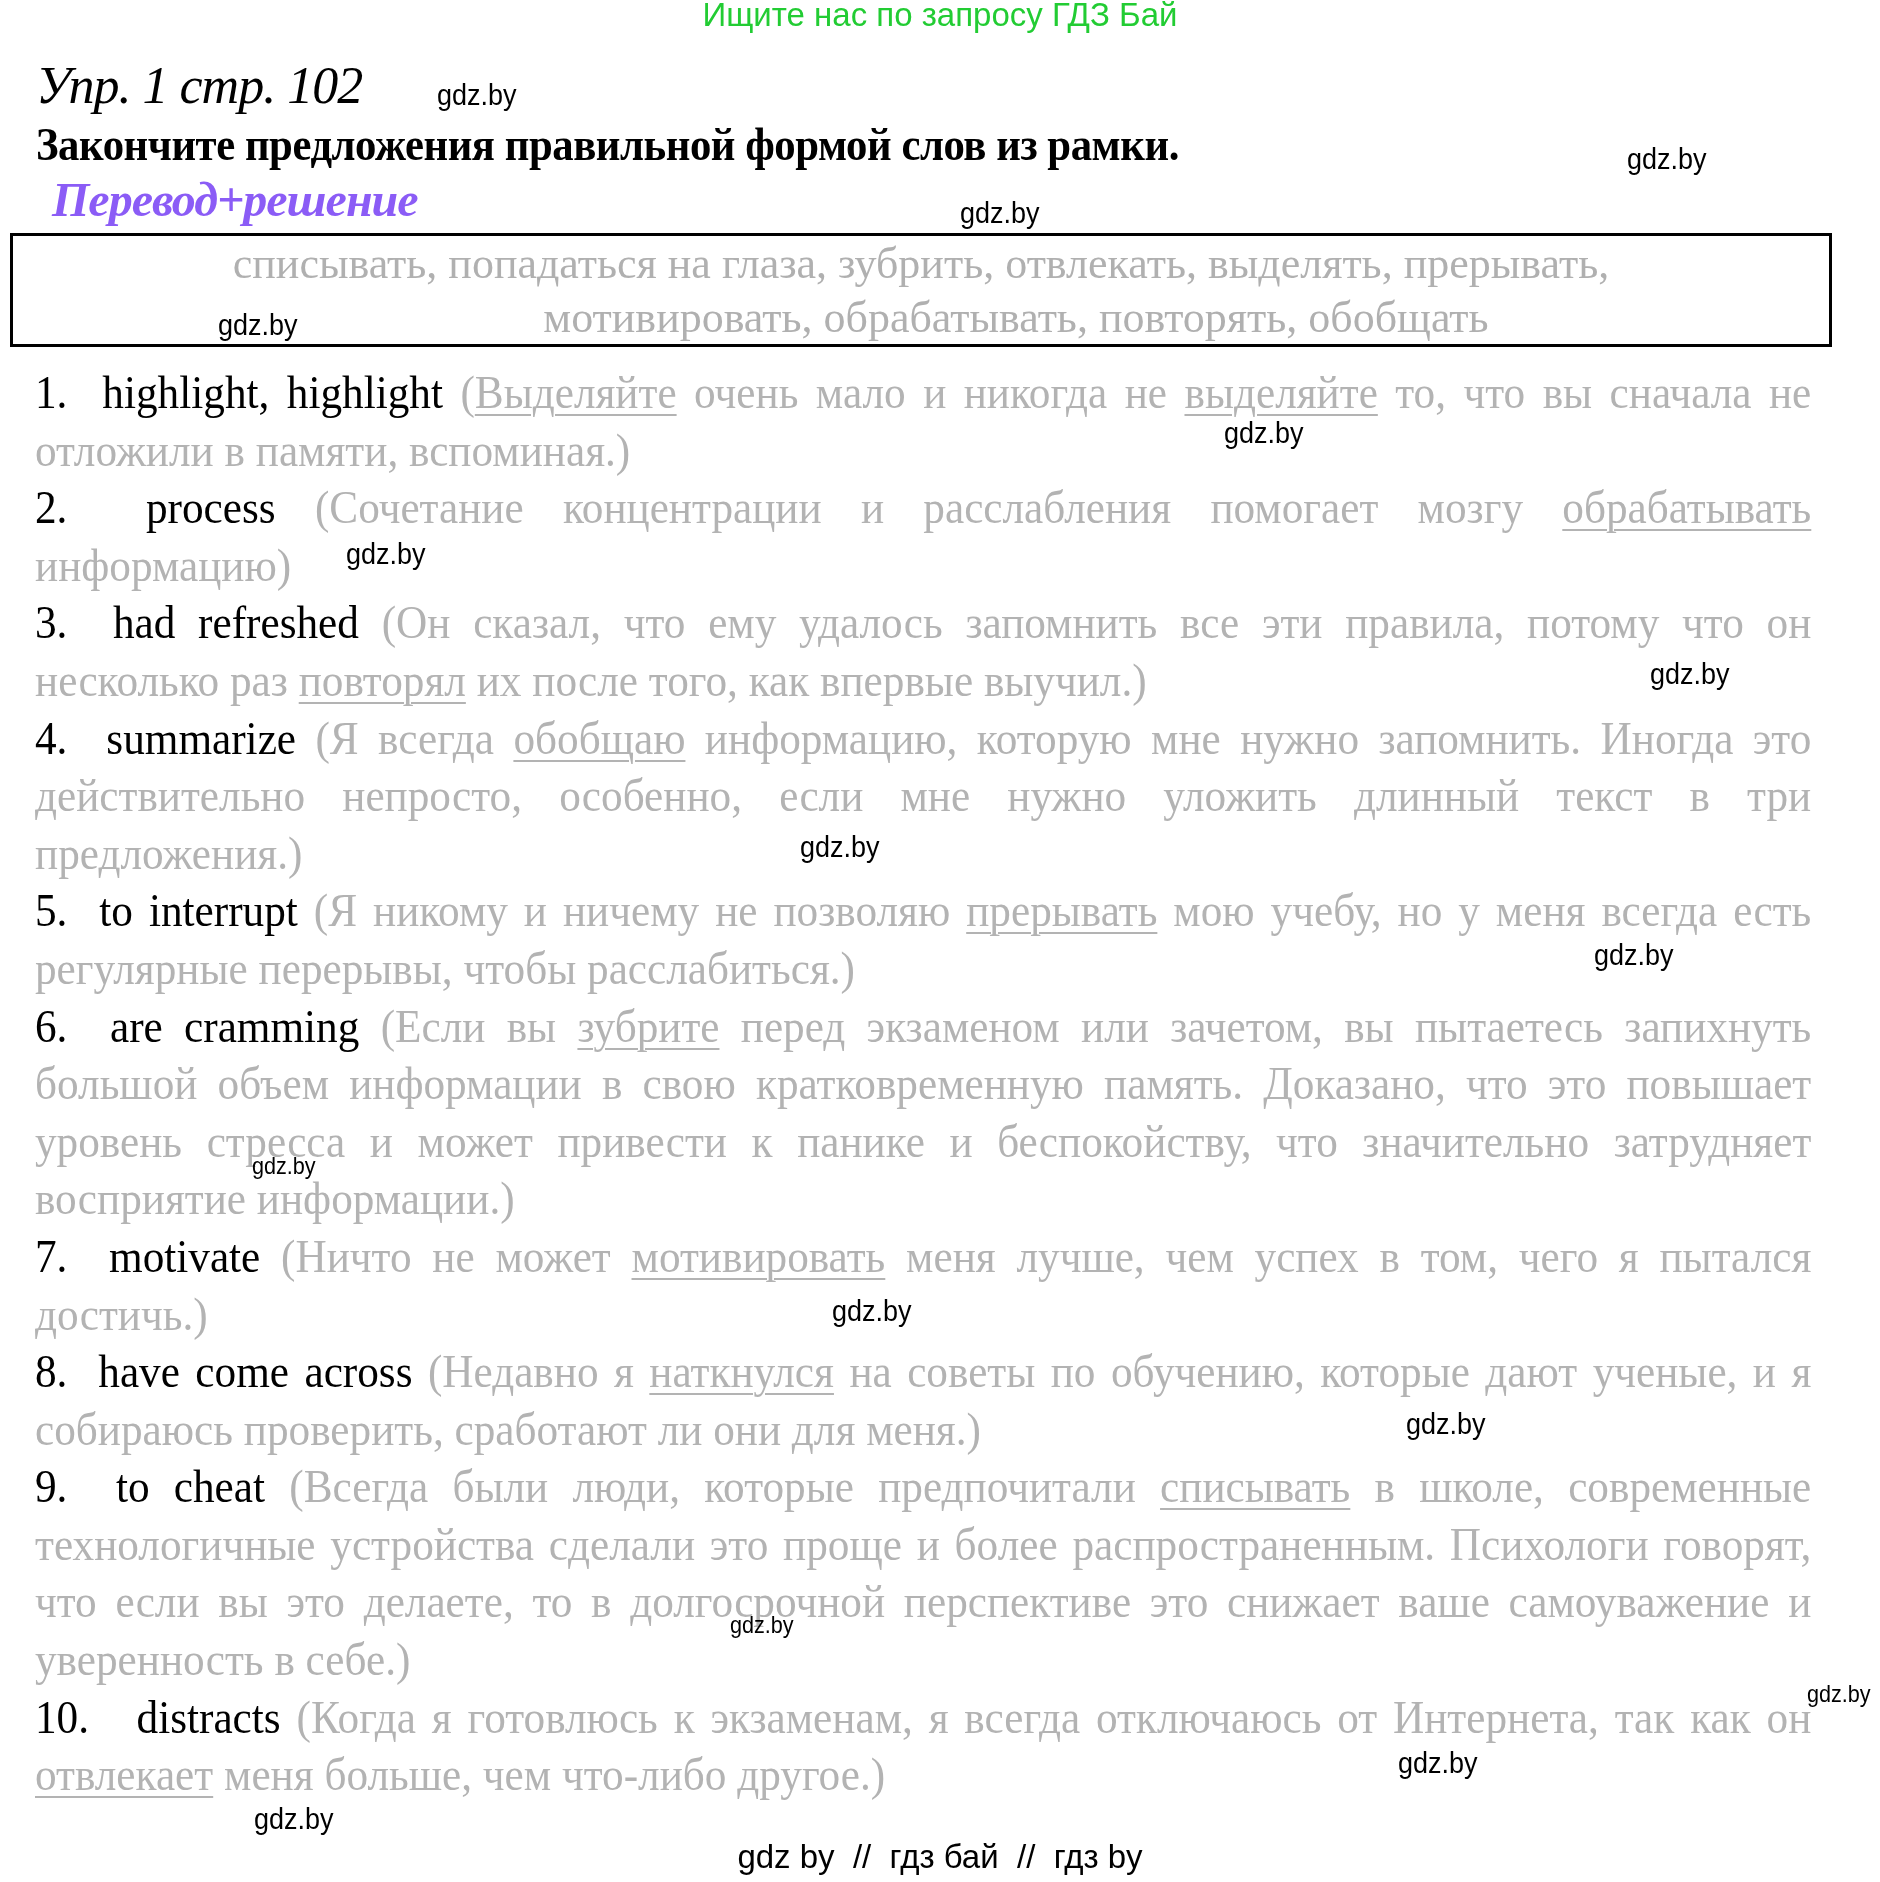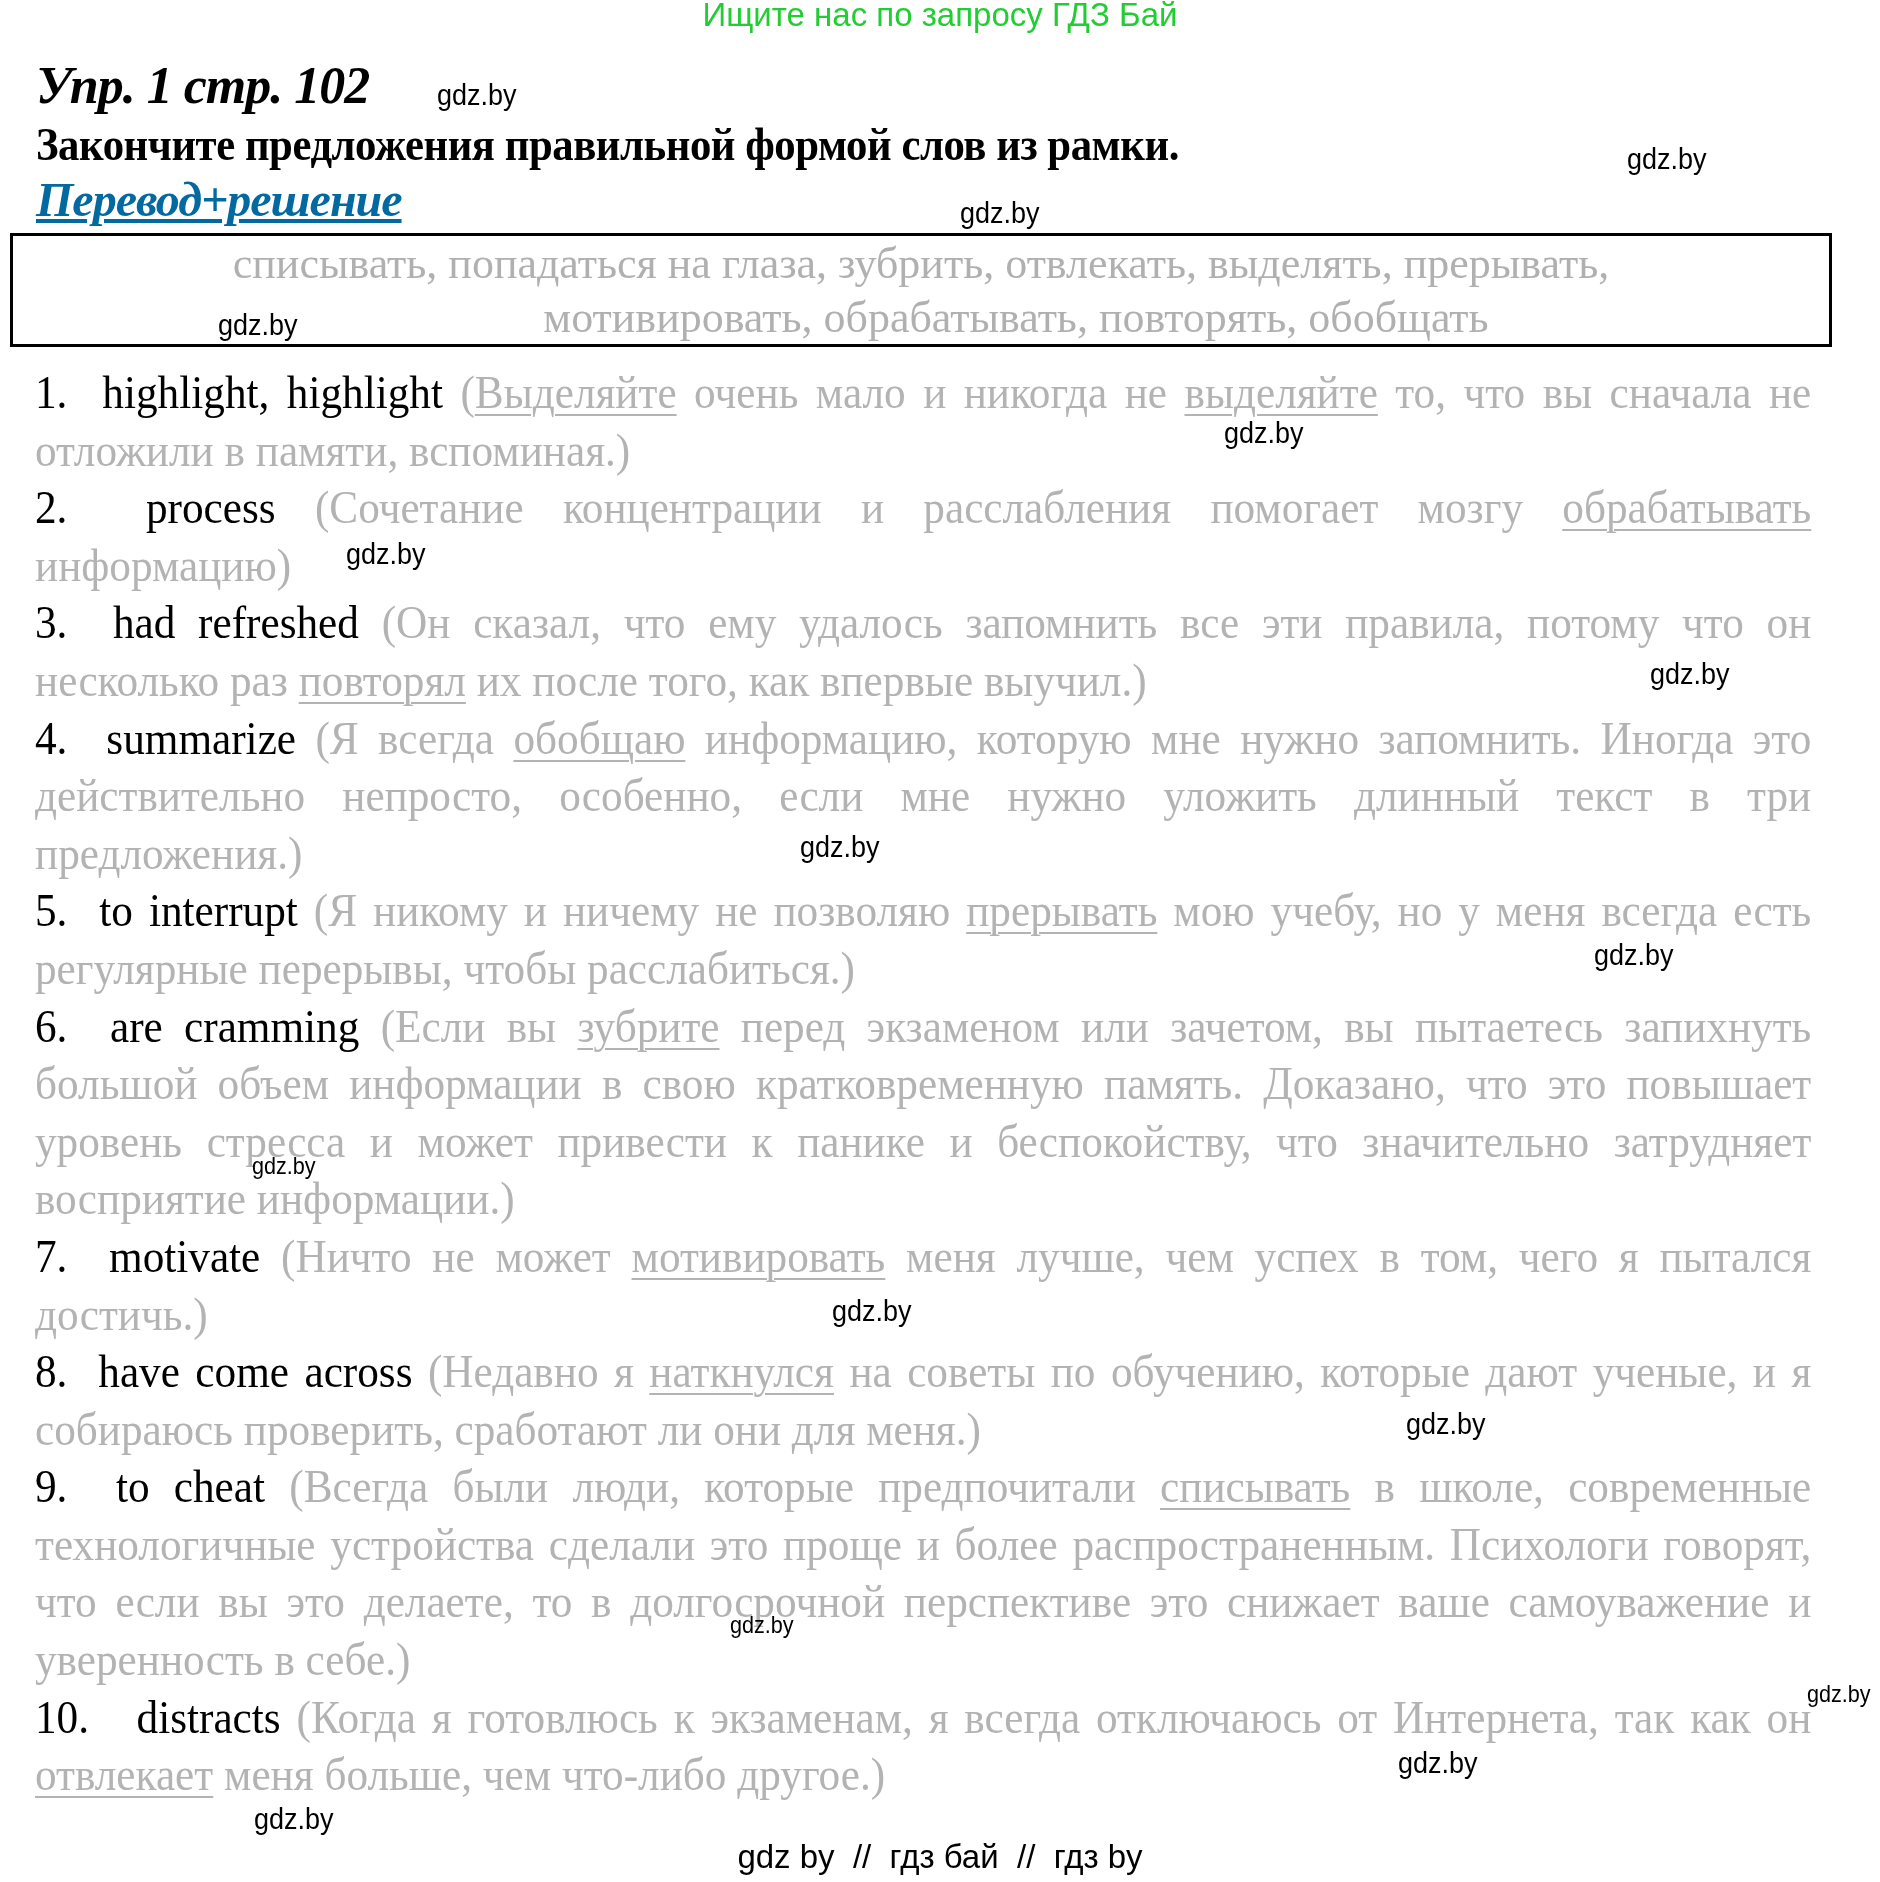--- a/index.html
+++ b/index.html
@@ -1,22 +1,22 @@
 <!DOCTYPE html>
 <html><head>
 <meta charset="utf-8">
 <style>
   html, body { margin:0; padding:0; background:#ffffff; }
   body { width:1880px; height:1882px; position:relative; overflow:hidden; }
   .serif { font-family: "Liberation Serif", "DejaVu Serif", serif; }
   .sans { font-family: "Liberation Sans", "DejaVu Sans", sans-serif; }
   .top-banner { position:absolute; left:0; top:-4px; width:1880px; text-align:center; font-size:33px; color:#22cc33; }
-  .ex-title { position:absolute; left:36px; top:56px; font-size:52px; font-weight:bold; font-style:italic; color:#000; letter-spacing:-1px; }
+  .ex-title { position:absolute; left:36px; top:56px; font-size:52px; font-weight:normal; font-style:italic; color:#000; letter-spacing:-1px; }
   .instruction { position:absolute; left:36px; top:118px; font-size:46px; font-weight:bold; color:#000; letter-spacing:-0.5px; transform:scaleX(0.93); transform-origin:left center; white-space:nowrap; }
-  .subtitle { position:absolute; left:36px; top:172px; font-size:48px; font-weight:bold; font-style:italic; color:#0369a1; letter-spacing:-1px;text-decoration:underline; }
+  .subtitle { position:absolute; left:52px; top:172px; font-size:48px; font-weight:bold; font-style:italic; color:#8b5cf6; letter-spacing:-1px; }
   .wordbox { position:absolute; left:10px; top:233px; width:1822px; height:114px; border:3px solid #000; box-sizing:border-box; }
   .wordbox-line { position:absolute; left:0; width:100%; text-align:center; font-size:44px; color:#b0b0b0; white-space:nowrap; }
   .wb1 { top:2px; }
   .wb2 { top:56px; padding-left:190px; box-sizing:border-box; }
   .answers { position:absolute; left:35px; top:364px; width:1776px; }
   .item { font-size:46px; line-height:57.6px; text-align:justify; color:#b3b3b3; transform:scaleX(0.94); transform-origin:left top; width:106.4%; }
   .num { color:#000; }
   .ans { color:#000; }
   .u { text-decoration:underline; text-decoration-thickness:2px; text-underline-offset:6px; }
   .wm { position:absolute; font-size:30px; color:#000; white-space:nowrap; transform:scaleX(0.9); transform-origin:left top; }

